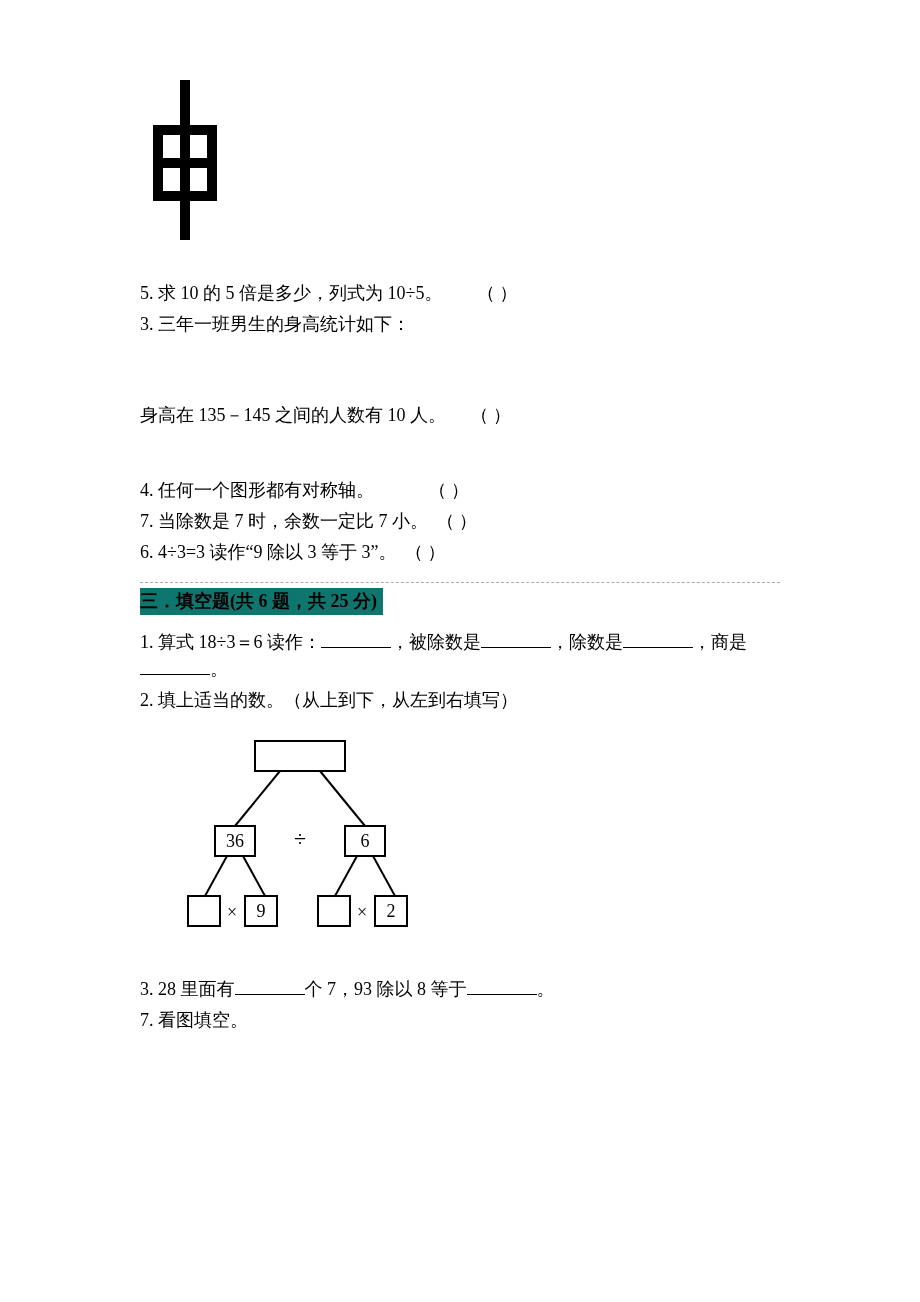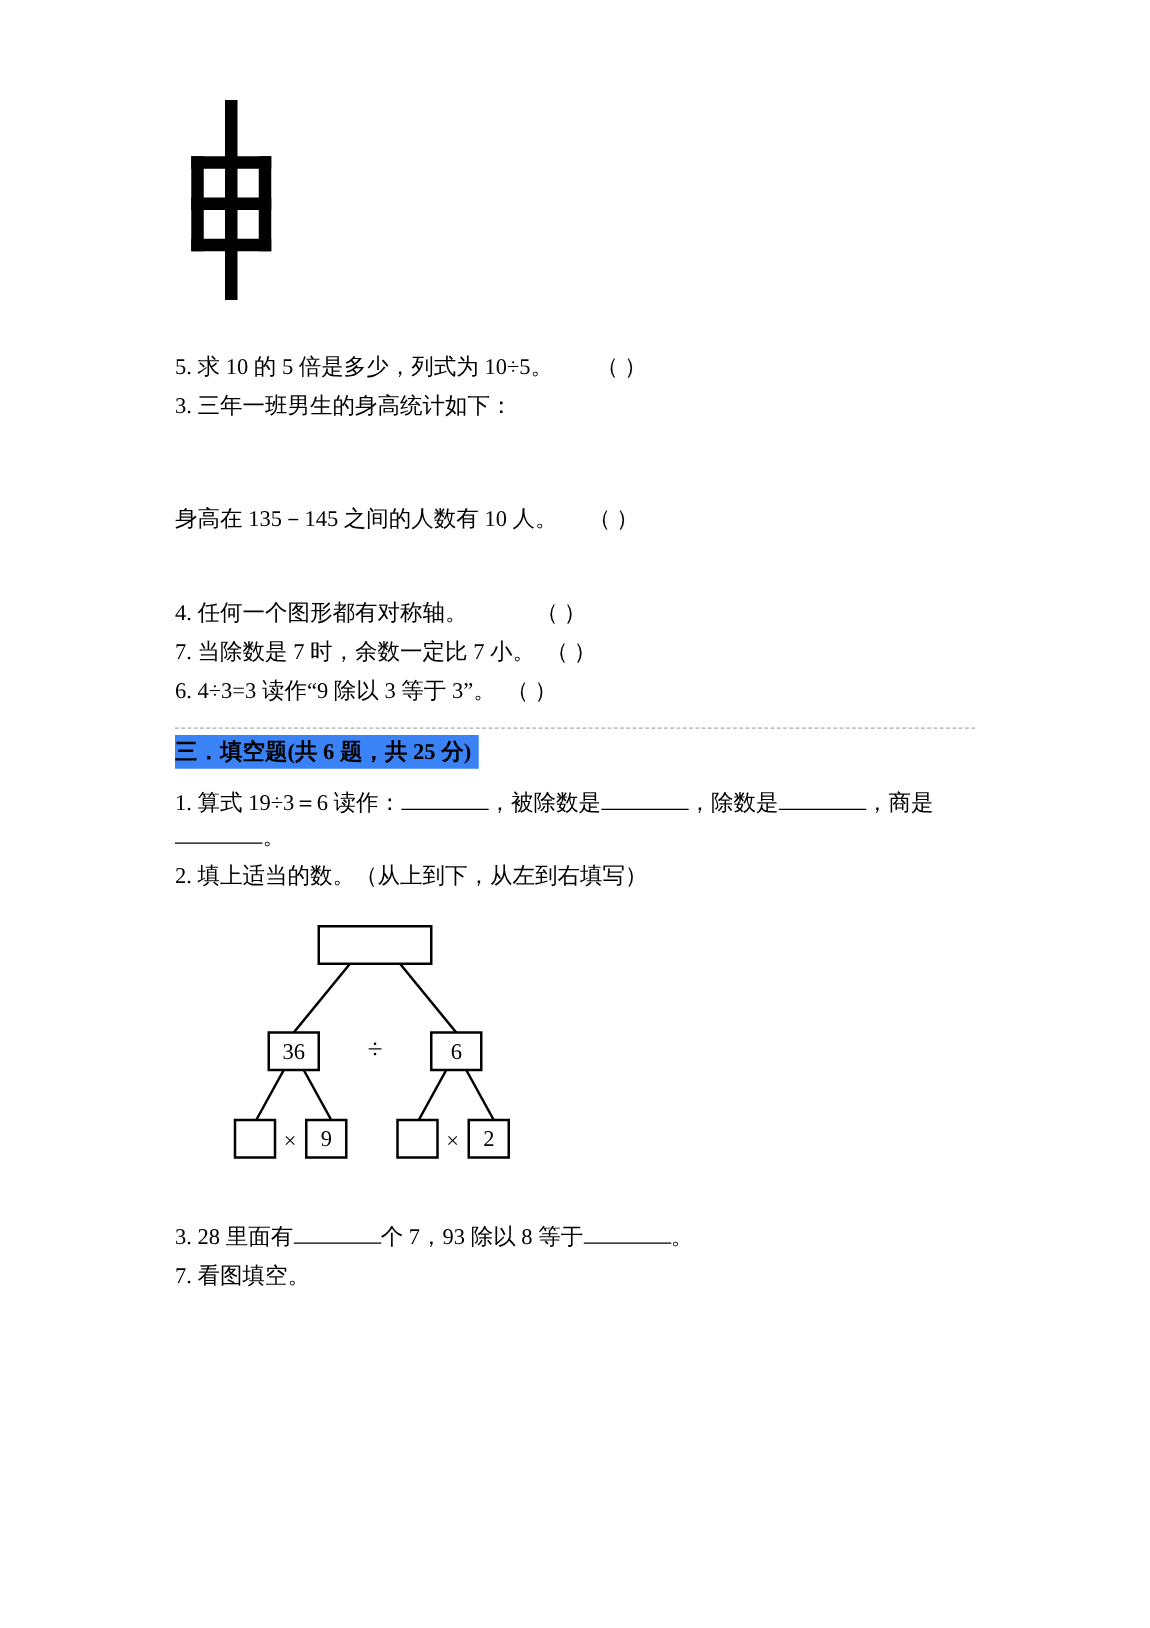--- a/index.html
+++ b/index.html
@@ -161,25 +161,25 @@
   <span class="paren" style="margin-left:4px">（      ）</span>
 </div>
 
 <div class="q-line">
   <span>6. 4÷3=3 读作“9 除以 3 等于 3”。</span>
   <span class="paren" style="margin-left:4px">（      ）</span>
 </div>
 
 <div class="dashed-wrap">
   <hr class="dashed-line">
-  <div class="section-header" style="display:inline-block;background:#3b82f6;padding-right:6px">三．填空题(共 6 题，共 25 分)</div>
-</div>
-
-<div class="q-line">
-  <span>1. 算式 19÷3＝6 读作：</span><span class="blank"></span><span>，被除数是</span><span class="blank"></span><span>，除数是</span><span class="blank"></span><span>，商是</span><br><span class="blank"></span><span>。</span>
+  <div class="section-header" style="display:inline-block;background:#0f766e;padding-right:6px">三．填空题(共 6 题，共 25 分)</div>
+</div>
+
+<div class="q-line">
+  <span>1. 算式 18÷3＝6 读作：</span><span class="blank"></span><span>，被除数是</span><span class="blank"></span><span>，除数是</span><span class="blank"></span><span>，商是</span><br><span class="blank"></span><span>。</span>
 </div>
 
 <div class="q-line">2. 填上适当的数。（从上到下，从左到右填写）</div>
 
 <svg class="tree-svg" width="250" height="200">
 
   <rect x="75" y="5" width="90" height="30" fill="white" stroke="black" stroke-width="2"></rect>
 
   <line x1="100" y1="35" x2="55" y2="90" stroke="black" stroke-width="2"></line>
   <line x1="140" y1="35" x2="185" y2="90" stroke="black" stroke-width="2"></line>

